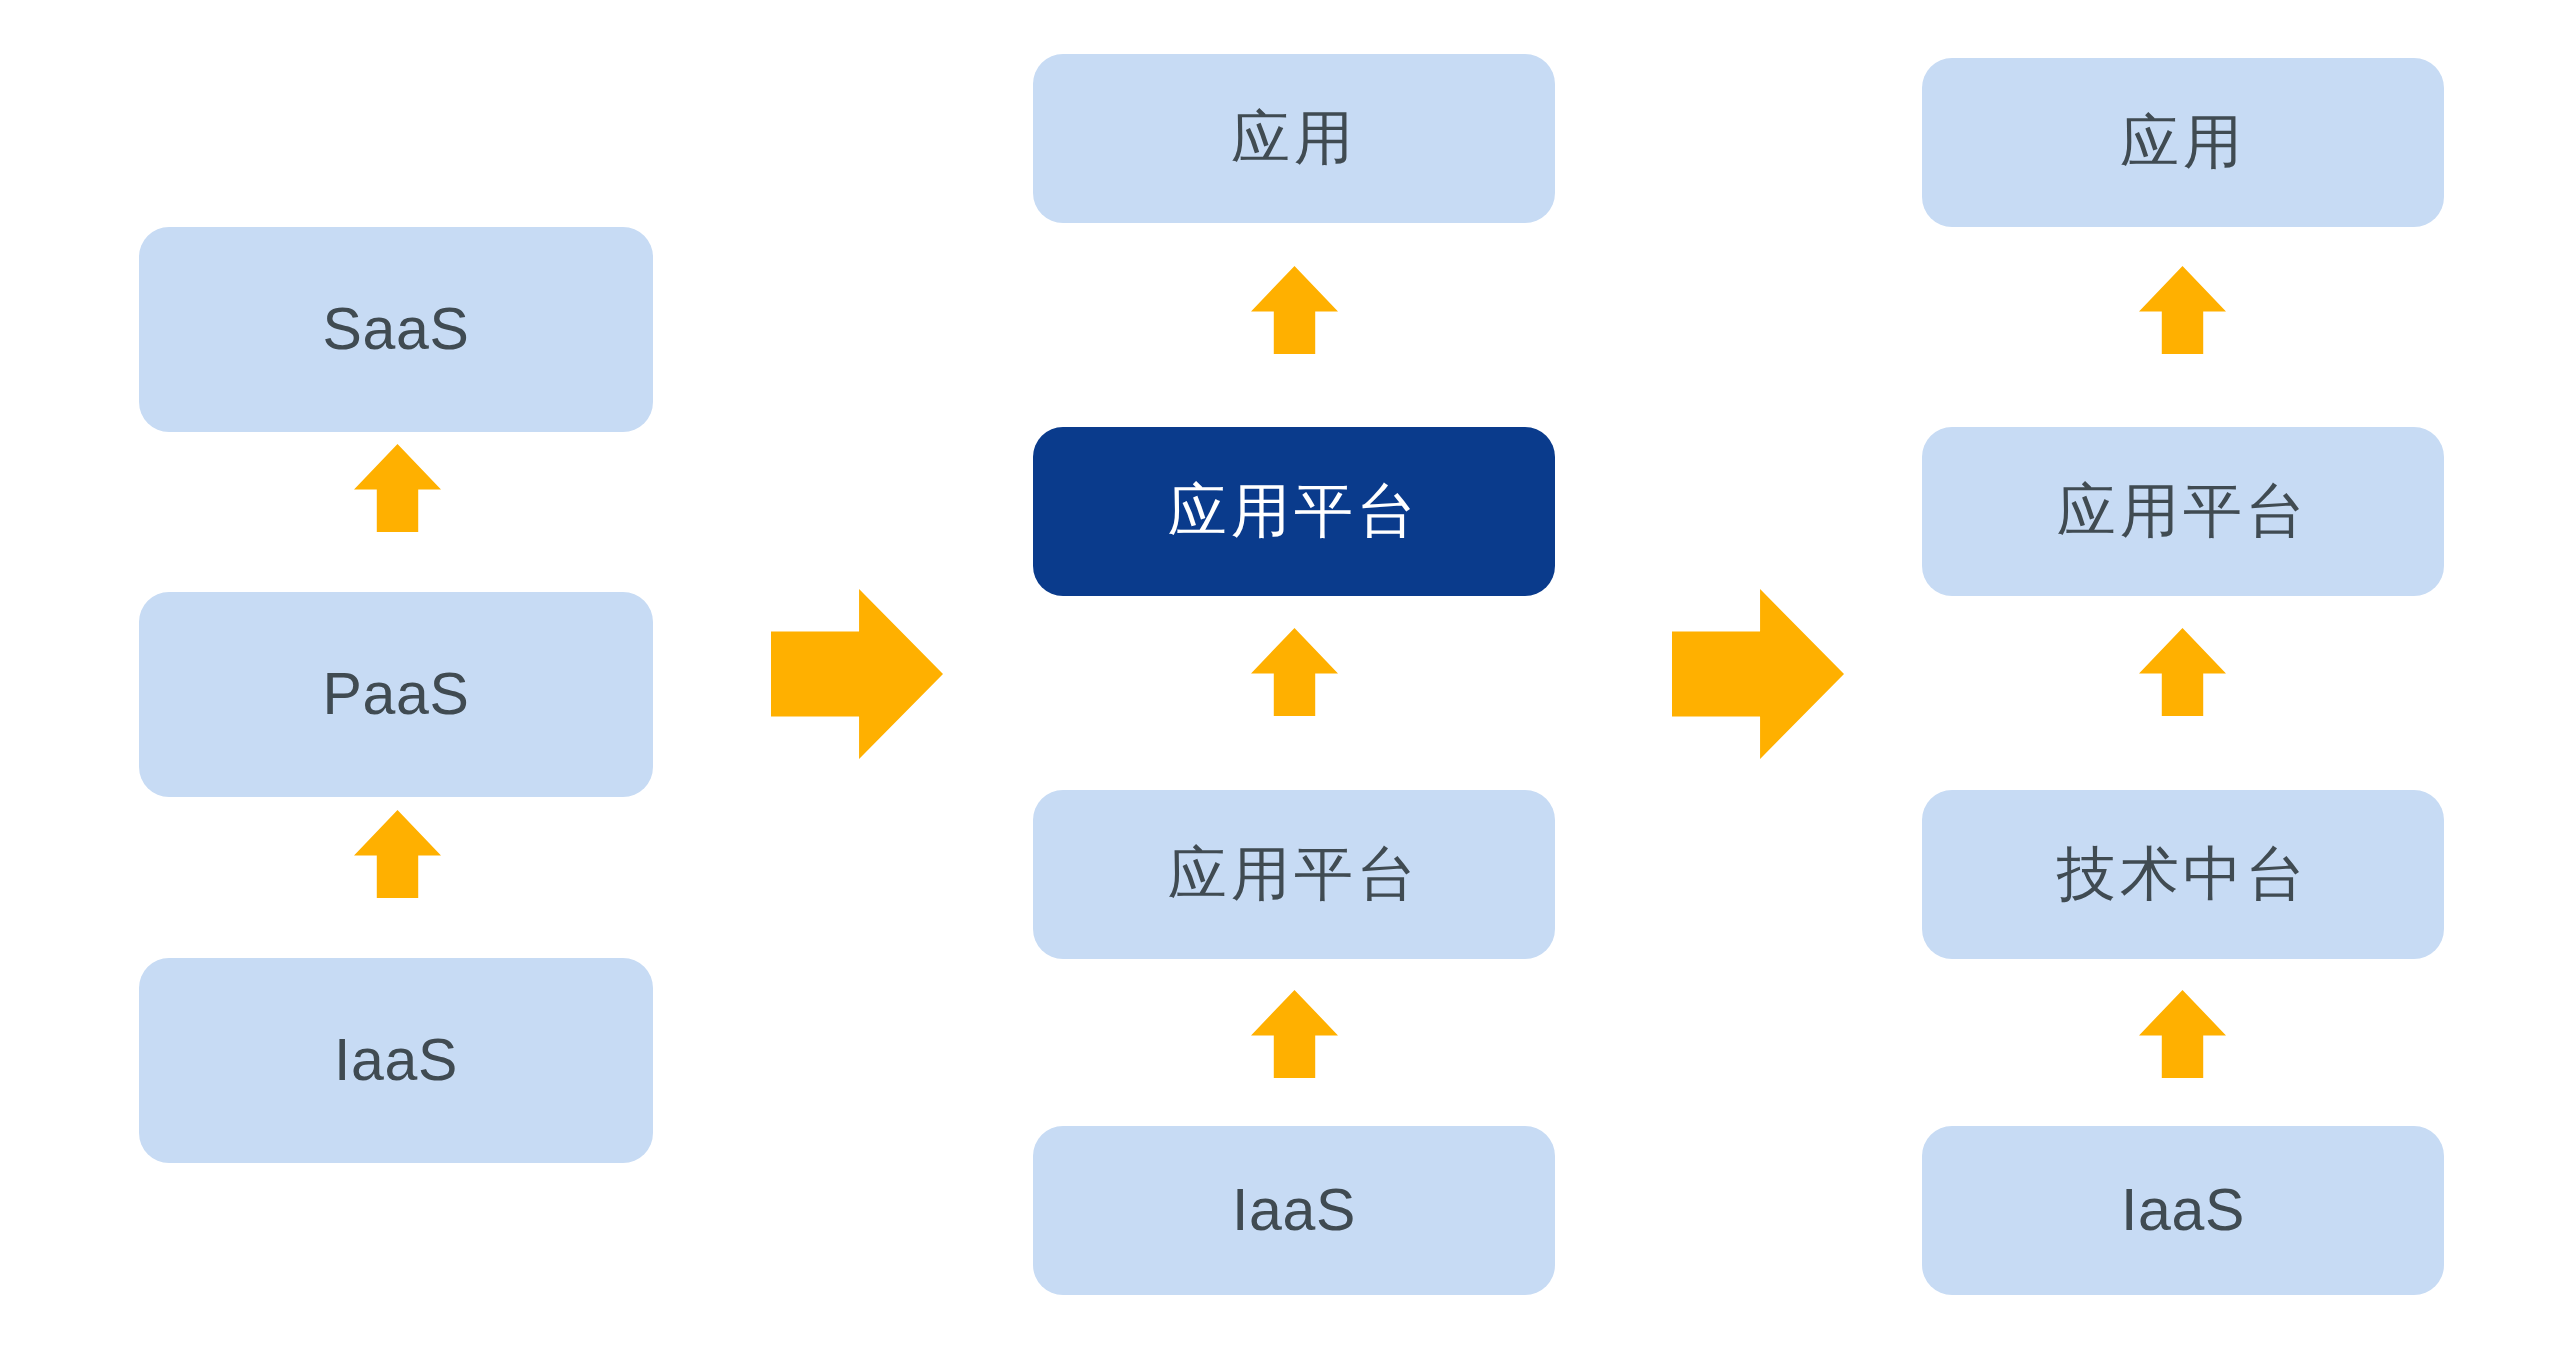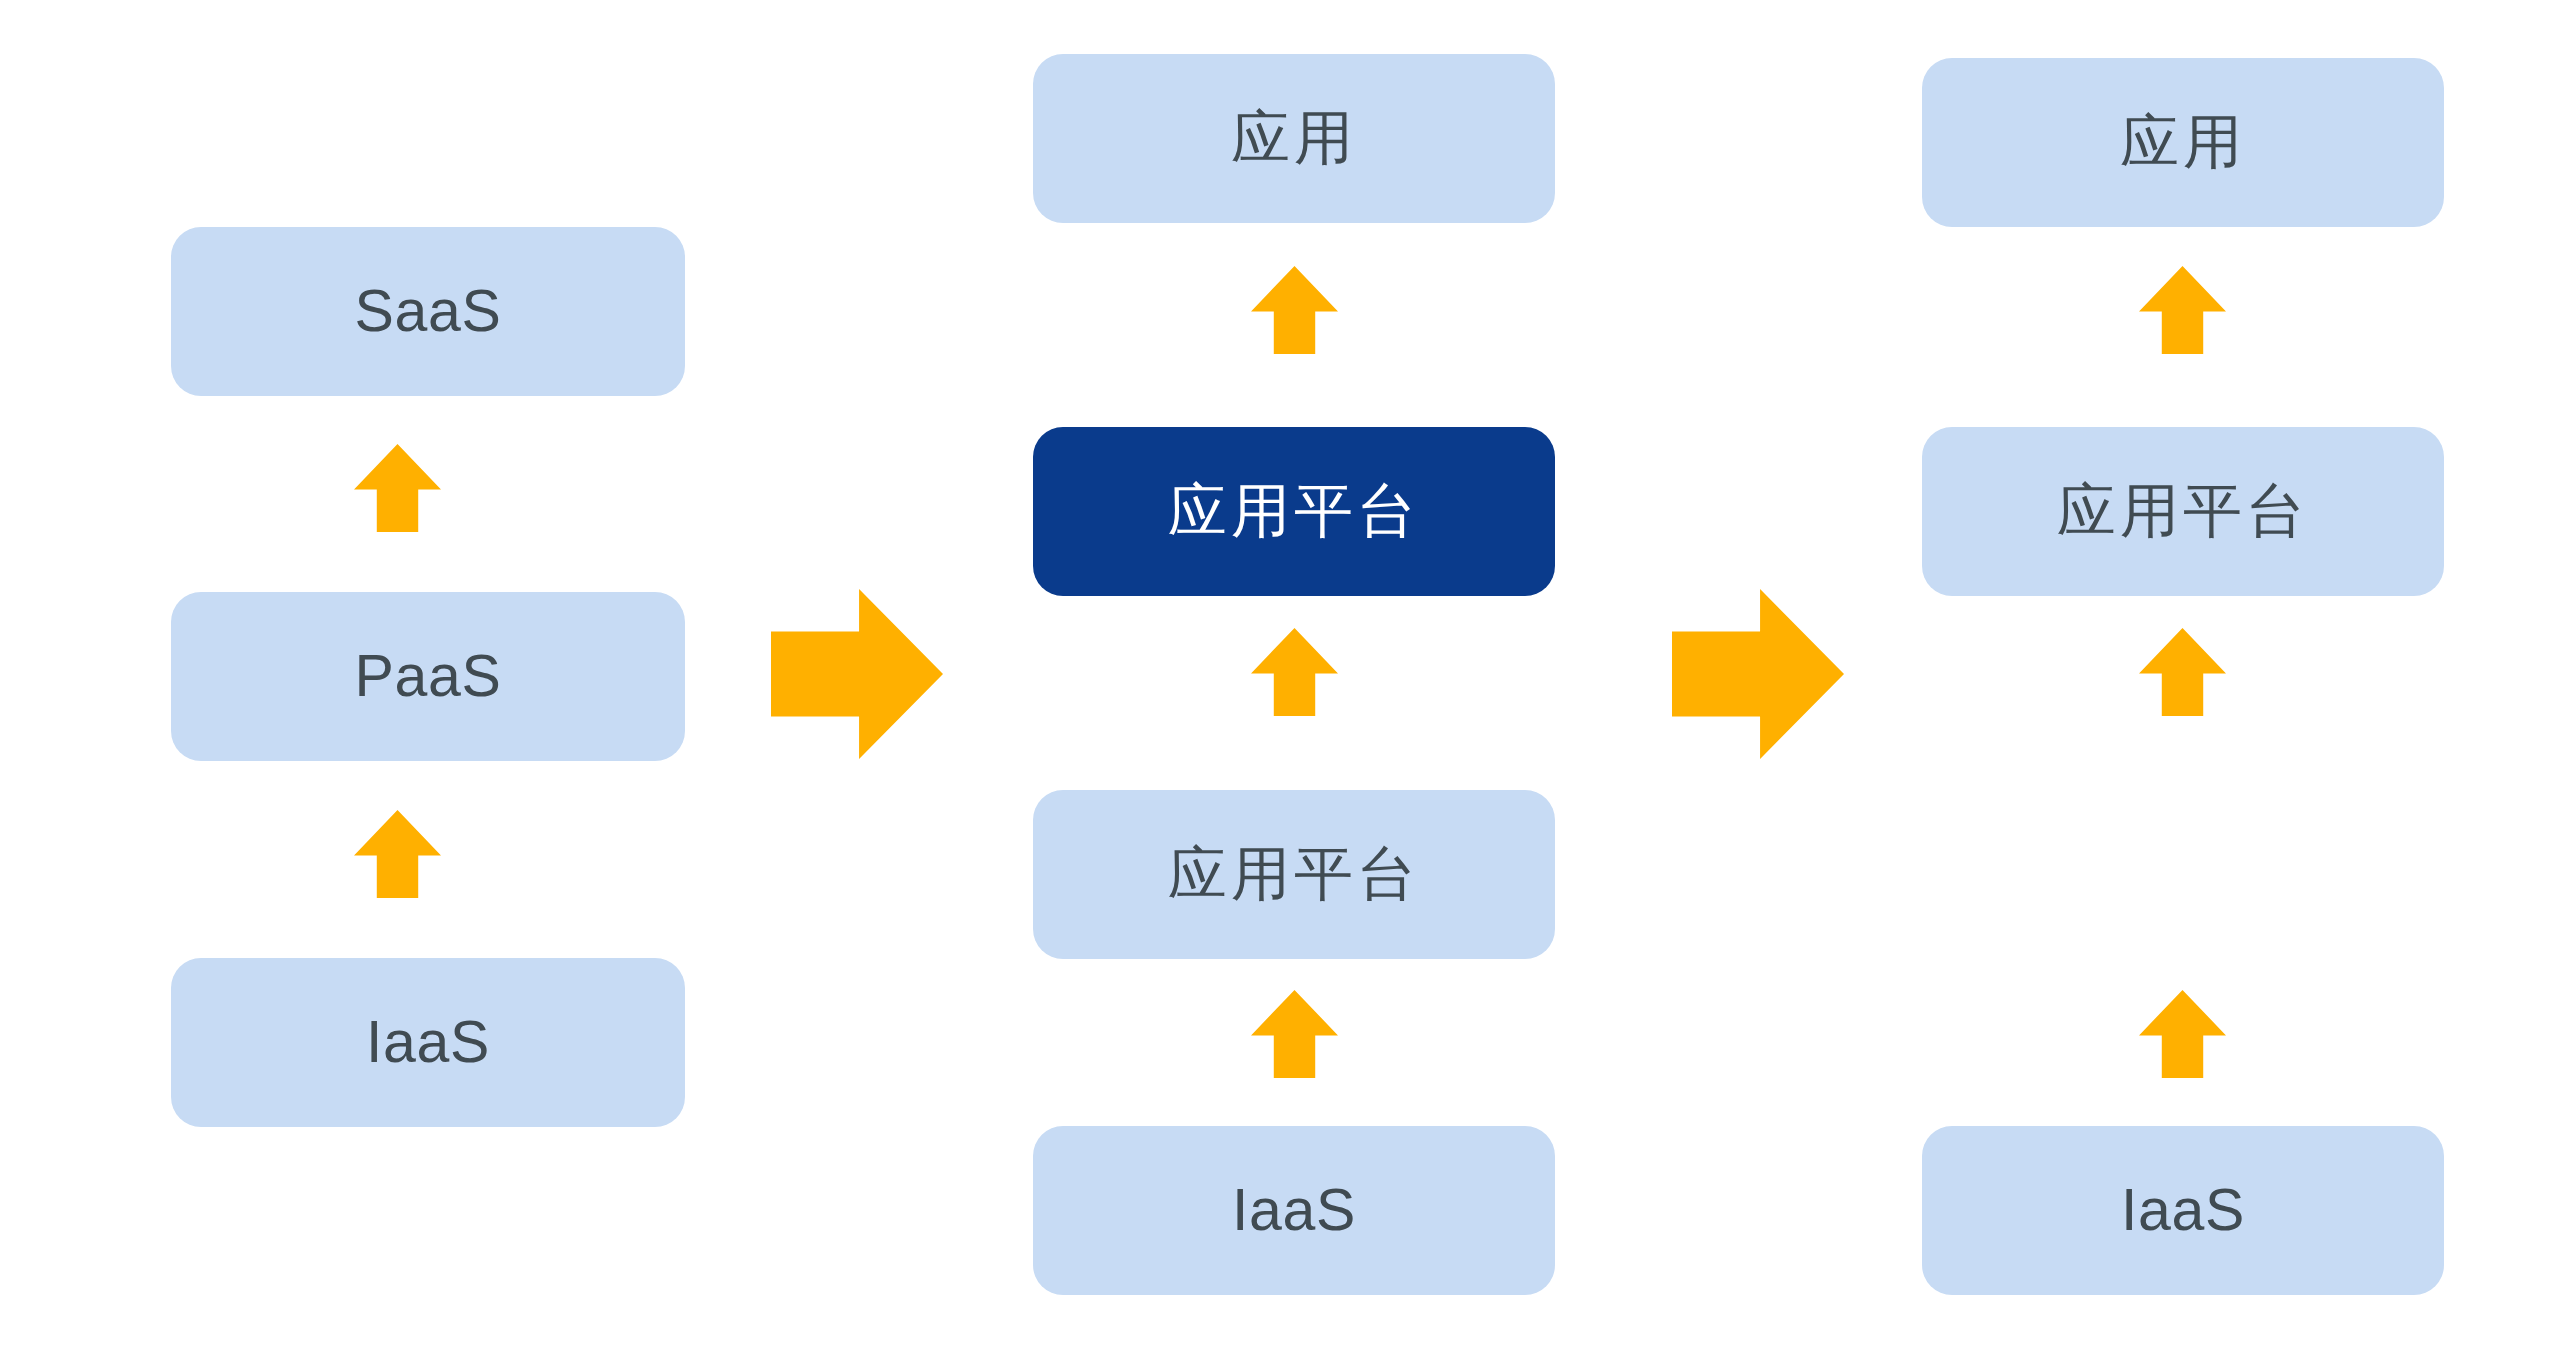--- a/index.html
+++ b/index.html
@@ -61,21 +61,21 @@
   .arrow {
     position: absolute;
   }
   .arrow svg {
     display: block;
     width: 100%;
     height: 100%;
   }
 
   
-  .c1 { left: 139px; width: 514px; height: 169px; margin-left: 32px; }
+  .c1 { left: 139px; width: 514px; height: 205px; }
   
   .c2 { left: 1033px; width: 522px; height: 169px; }
   
   .c3 { left: 1922px; width: 522px; height: 169px; }
 
   .up-arrow { width: 87px; height: 88px; }
   .right-arrow { width: 172px; height: 170px; }
 </style>
 </head>
 <body>
@@ -165,20 +165,23 @@
   <div class="node light c3" style="top:427px;">
     <span class="node-label label-cjk">应用平台</span>
   </div>
 
   <div class="arrow up-arrow" style="left:2139px; top:628px;">
     <svg viewBox="0 0 126 128" preserveAspectRatio="none" aria-hidden="true">
       <polygon points="63,0 126,66 93,66 93,128 33,128 33,66 0,66" fill="#ffb000"></polygon>
     </svg>
   </div>
 
+  <div class="node light c3" style="top:790px;">
+    <span class="node-label label-cjk">技术中台</span>
+  </div>
 
   <div class="arrow up-arrow" style="left:2139px; top:990px;">
     <svg viewBox="0 0 126 128" preserveAspectRatio="none" aria-hidden="true">
       <polygon points="63,0 126,66 93,66 93,128 33,128 33,66 0,66" fill="#ffb000"></polygon>
     </svg>
   </div>
 
   <div class="node light c3" style="top:1126px;">
     <span class="node-label label-latin">IaaS</span>
   </div>

